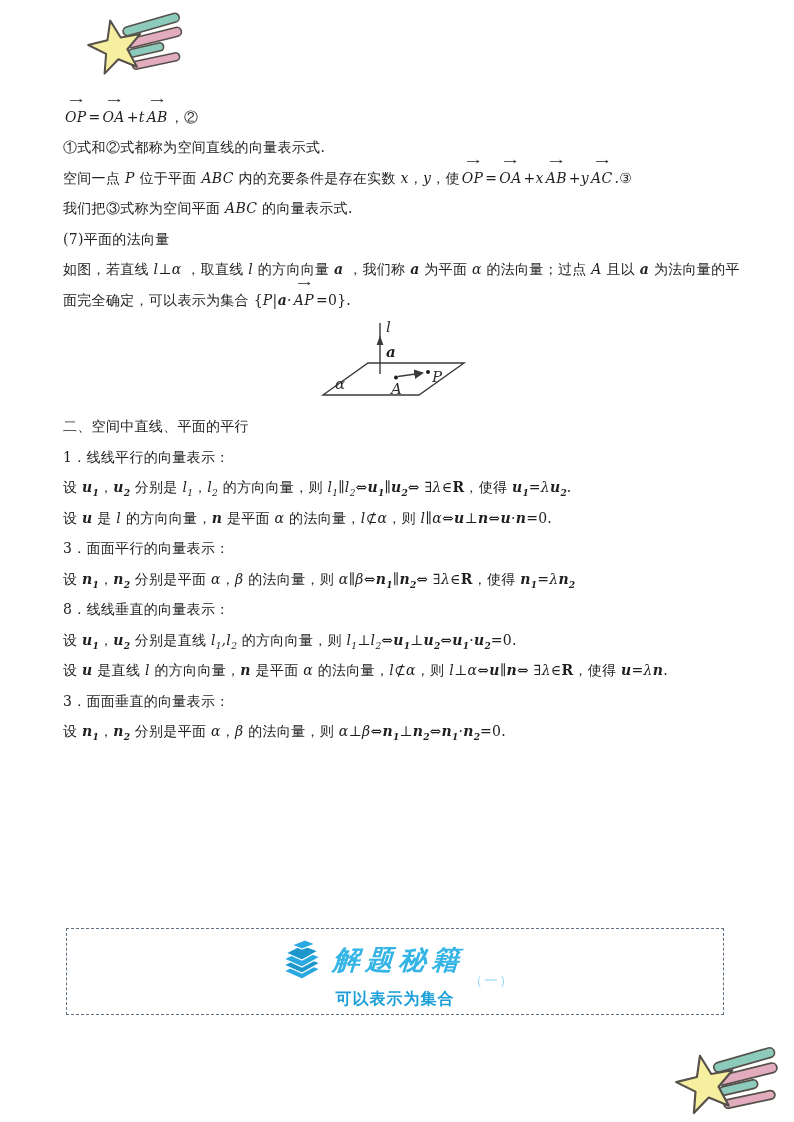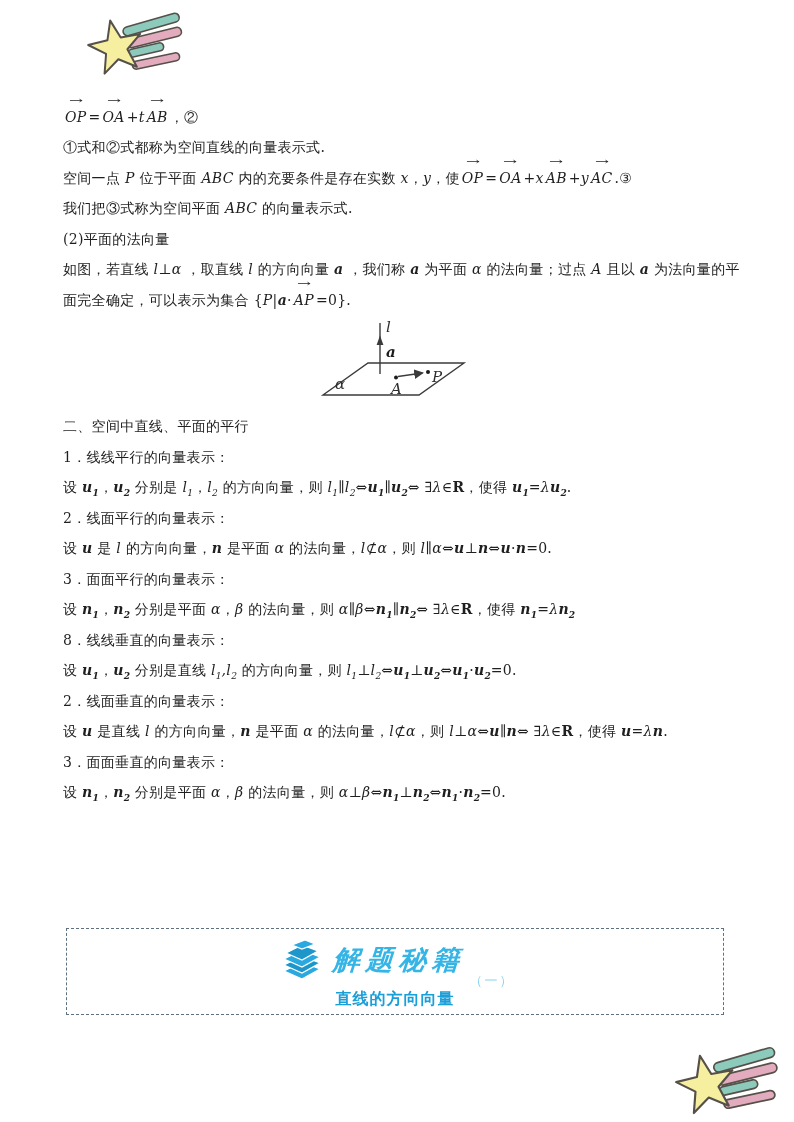--- a/index.html
+++ b/index.html
@@ -79,21 +79,21 @@
   </defs>
   <use href="#shooting-star"></use>
 </svg>
 
 <main id="content">
   <div id="doc-top">
       <div class="para"><span class="vec"><span class="vec-arrow">→</span>OP</span><span>=</span><span class="vec"><span class="vec-arrow">→</span>OA</span><span>+</span><span class="i">t</span><span class="vec"><span class="vec-arrow">→</span>AB</span><span>，②</span></div>
       <div class="para"><span>①式和②式都称为空间直线的向量表示式.</span></div>
       <div class="para"><span>空间一点 </span><span class="i">P</span><span> 位于平面 </span><span class="i">ABC</span><span> 内的充要条件是存在实数 </span><span class="i">x</span><span>，</span><span class="i">y</span><span>，使</span><span class="vec"><span class="vec-arrow">→</span>OP</span><span>=</span><span class="vec"><span class="vec-arrow">→</span>OA</span><span>+</span><span class="i">x</span><span class="vec"><span class="vec-arrow">→</span>AB</span><span>+</span><span class="i">y</span><span class="vec"><span class="vec-arrow">→</span>AC</span><span>.③</span></div>
       <div class="para"><span>我们把③式称为空间平面 </span><span class="i">ABC</span><span> 的向量表示式.</span></div>
-      <div class="para"><span>(2)平面的法向量</span></div>
+      <div class="para"><span>(7)平面的法向量</span></div>
       <div class="para"><span>如图，若直线 </span><span class="i">l</span><span>⊥</span><span class="i">α</span><span> ，取直线 </span><span class="i">l</span><span> 的方向向量 </span><span class="bi">a</span><span> ，我们称 </span><span class="bi">a</span><span> 为平面 </span><span class="i">α</span><span> 的法向量；过点 </span><span class="i">A</span><span> 且以 </span><span class="bi">a</span><span> 为法向量的平</span></div>
       <div class="para"><span>面完全确定，可以表示为集合 {</span><span class="i">P</span><span>|</span><span class="bi">a</span><span>·</span><span class="vec"><span class="vec-arrow">→</span>AP</span><span>=0}.</span></div>
     </div>
 
   <div class="figure">
     <svg width="230" height="96" viewBox="0 0 230 96">
       <defs>
         <marker id="arr" viewBox="0 0 10 10" refX="8.5" refY="5" markerWidth="7.5" markerHeight="7.5" orient="auto-start-reverse">
           <path d="M0,0 L10,5 L0,10 z" fill="#3b3b3b"></path>
         </marker>
@@ -113,45 +113,43 @@
       <text class="fig-label" x="34" y="74">α</text>
       <text class="fig-label" x="90" y="79">A</text>
       <text class="fig-label" x="131" y="67">P</text>
     </svg>
   </div>
 
   <div id="doc-bottom">
       <div class="para"><span>二、空间中直线、平面的平行</span></div>
       <div class="para"><span>1．线线平行的向量表示：</span></div>
       <div class="para"><span>设 </span><span class="bi">u<sub>1</sub></span><span>，</span><span class="bi">u<sub>2</sub></span><span> 分别是 </span><span class="i">l<sub>1</sub></span><span>，</span><span class="i">l<sub>2</sub></span><span> 的方向向量，则 </span><span class="i">l<sub>1</sub></span><span>∥</span><span class="i">l<sub>2</sub></span><span>⇔</span><span class="bi">u<sub>1</sub></span><span>∥</span><span class="bi">u<sub>2</sub></span><span>⇔ ∃</span><span class="i">λ</span><span>∈</span><span class="b">R</span><span>，使得 </span><span class="bi">u<sub>1</sub></span><span>=</span><span class="i">λ</span><span class="bi">u<sub>2</sub></span><span>.</span></div>
-      <div class="para"><span>2．线面平行的向量表示：</span></div>
       <div class="para"><span>设 </span><span class="bi">u</span><span> 是 </span><span class="i">l</span><span> 的方向向量，</span><span class="bi">n</span><span> 是平面 </span><span class="i">α</span><span> 的法向量，</span><span class="i">l</span><span>⊄</span><span class="i">α</span><span>，则 </span><span class="i">l</span><span>∥</span><span class="i">α</span><span>⇔</span><span class="bi">u</span><span>⊥</span><span class="bi">n</span><span>⇔</span><span class="bi">u</span><span>·</span><span class="bi">n</span><span>=0.</span></div>
       <div class="para"><span>3．面面平行的向量表示：</span></div>
       <div class="para"><span>设 </span><span class="bi">n<sub>1</sub></span><span>，</span><span class="bi">n<sub>2</sub></span><span> 分别是平面 </span><span class="i">α</span><span>，</span><span class="i">β</span><span> 的法向量，则 </span><span class="i">α</span><span>∥</span><span class="i">β</span><span>⇔</span><span class="bi">n<sub>1</sub></span><span>∥</span><span class="bi">n<sub>2</sub></span><span>⇔ ∃</span><span class="i">λ</span><span>∈</span><span class="b">R</span><span>，使得 </span><span class="bi">n<sub>1</sub></span><span>=</span><span class="i">λ</span><span class="bi">n<sub>2</sub></span></div>
       <div class="para"><span>8．线线垂直的向量表示：</span></div>
       <div class="para"><span>设 </span><span class="bi">u<sub>1</sub></span><span>，</span><span class="bi">u<sub>2</sub></span><span> 分别是直线 </span><span class="i">l<sub>1</sub></span><span class="i">,</span><span class="i">l<sub>2</sub></span><span> 的方向向量，则 </span><span class="i">l<sub>1</sub></span><span>⊥</span><span class="i">l<sub>2</sub></span><span>⇔</span><span class="bi">u<sub>1</sub></span><span>⊥</span><span class="bi">u<sub>2</sub></span><span>⇔</span><span class="bi">u<sub>1</sub></span><span>·</span><span class="bi">u<sub>2</sub></span><span>=0.</span></div>
-      <div class="para"><span>2．线面垂直的向量表示：</span></div>
       <div class="para"><span>设 </span><span class="bi">u</span><span> 是直线 </span><span class="i">l</span><span> 的方向向量，</span><span class="bi">n</span><span> 是平面 </span><span class="i">α</span><span> 的法向量，</span><span class="i">l</span><span>⊄</span><span class="i">α</span><span>，则 </span><span class="i">l</span><span>⊥</span><span class="i">α</span><span>⇔</span><span class="bi">u</span><span>∥</span><span class="bi">n</span><span>⇔ ∃</span><span class="i">λ</span><span>∈</span><span class="b">R</span><span>，使得 </span><span class="bi">u</span><span>=</span><span class="i">λ</span><span class="bi">n</span><span>.</span></div>
       <div class="para"><span>3．面面垂直的向量表示：</span></div>
       <div class="para"><span>设 </span><span class="bi">n<sub>1</sub></span><span>，</span><span class="bi">n<sub>2</sub></span><span> 分别是平面 </span><span class="i">α</span><span>，</span><span class="i">β</span><span> 的法向量，则 </span><span class="i">α</span><span>⊥</span><span class="i">β</span><span>⇔</span><span class="bi">n<sub>1</sub></span><span>⊥</span><span class="bi">n<sub>2</sub></span><span>⇔</span><span class="bi">n<sub>1</sub></span><span>·</span><span class="bi">n<sub>2</sub></span><span>=0.</span></div>
     </div>
 </main>
 
 <section class="secret-box">
   <div class="secret-header">
     <svg width="48" height="44" viewBox="0 0 48 44">
       <g stroke="#ffffff" stroke-width="1.3">
         <path d="M8 33 L26 41 L44 31 L26 24 Z" fill="#29a9e0"></path>
         <path d="M8 27 L26 35 L44 25 L26 18 Z" fill="#1d96cc"></path>
         <path d="M8 21 L26 29 L44 19 L26 12 Z" fill="#29a9e0"></path>
         <path d="M10 15 L26 22 L42 13 L26 7 Z" fill="#1d96cc"></path>
         <path d="M16 7 L29 2 L39 6 L26 11 Z" fill="#29a9e0"></path>
       </g>
     </svg>
     <span class="secret-title" style="color: rgb(53, 180, 230);">解题秘籍</span>
     <span class="secret-index" style="color: rgb(142, 211, 241);">（一）</span>
   </div>
-  <div class="secret-heading" style="color: rgb(27, 159, 216);">直线的方向向量</div>
+  <div class="secret-heading" style="color: rgb(27, 159, 216);">可以表示为集合</div>
 </section>
 
 <svg class="star-bottom" width="132" height="82">
   <use href="#shooting-star" transform="translate(10 4) scale(1.08)"></use>
 </svg>
 
 </body></html>

